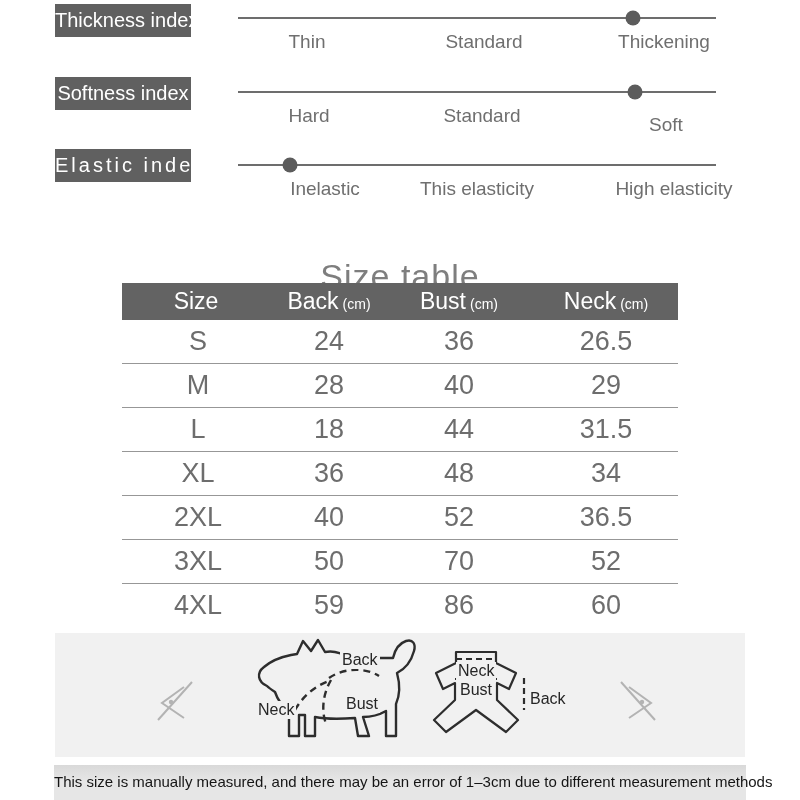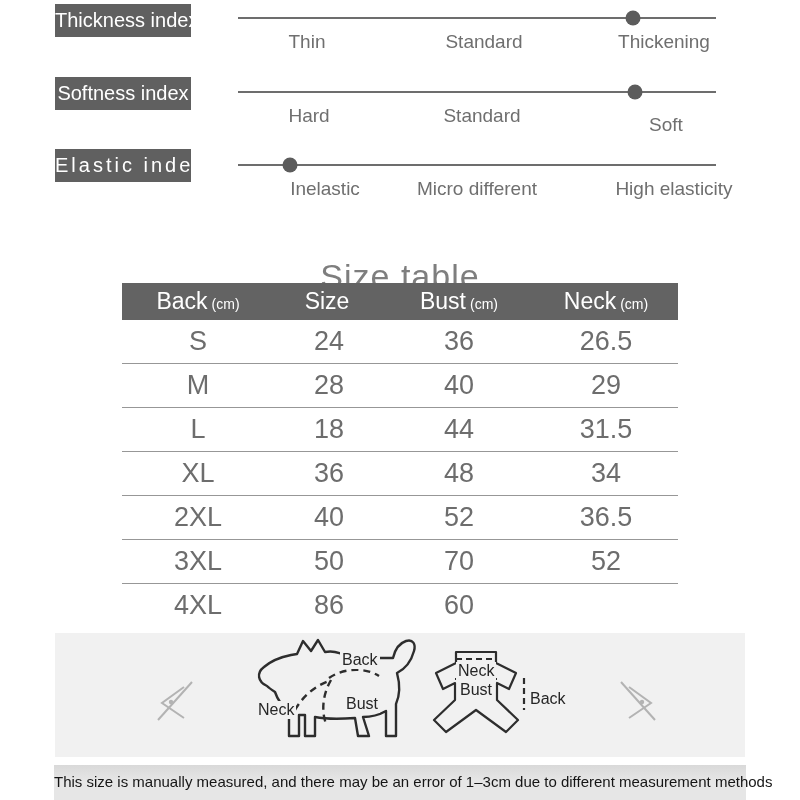--- a/index.html
+++ b/index.html
@@ -81,33 +81,33 @@
     </div>
     <span class="idx-opt" style="top:105px;left:277px">Hard</span>
     <span class="idx-opt" style="top:105px;left:450px">Standard</span>
     <span class="idx-opt" style="top:114px;left:634px">Soft</span>
 
     <div class="idx-badge ls" style="top:149px">Elastic index</div>
     <div class="idx-line" style="top:164px">
       <span class="idx-dot" style="left:52px"></span>
     </div>
     <span class="idx-opt" style="top:178px;left:293px">Inelastic</span>
-    <span class="idx-opt" style="top:178px;left:445px">Micro different</span>
+    <span class="idx-opt" style="top:178px;left:445px">This elasticity</span>
     <span class="idx-opt" style="top:178px;left:642px">High elasticity</span>
   </section>
 
   <h1 class="size-title">Size table</h1>
 
   <div class="size-table">
     <div class="tbl-header">
       <div class="th">
+        <span>Size</span><span class="unit"></span>
+      </div>
+      <div class="th">
         <span>Back</span><span class="unit">(cm)</span>
-      </div>
-      <div class="th">
-        <span>Size</span><span class="unit"></span>
       </div>
       <div class="th">
         <span>Bust</span><span class="unit">(cm)</span>
       </div>
       <div class="th">
         <span>Neck</span><span class="unit">(cm)</span>
       </div>
     </div>
 
     <div class="tbl-row">
@@ -141,20 +141,21 @@
       <span>36.5</span>
     </div>
     <div class="tbl-row">
       <span>3XL</span>
       <span>50</span>
       <span>70</span>
       <span>52</span>
     </div>
     <div class="tbl-row">
       <span>4XL</span>
+      <span>59</span>
       <span>86</span>
       <span>60</span>
     </div>
   </div>
 
   <div class="diagram-panel">
 
     <svg class="dg-svg" style="left:95px;top:47px" width="46" height="42" viewBox="0 0 46 42">
       <path d="M34,7 L12,23 L34,38" fill="none" stroke="#b3b3b3" stroke-width="2"></path>
       <line x1="42" y1="2" x2="8" y2="40" stroke="#b3b3b3" stroke-width="2"></line>

